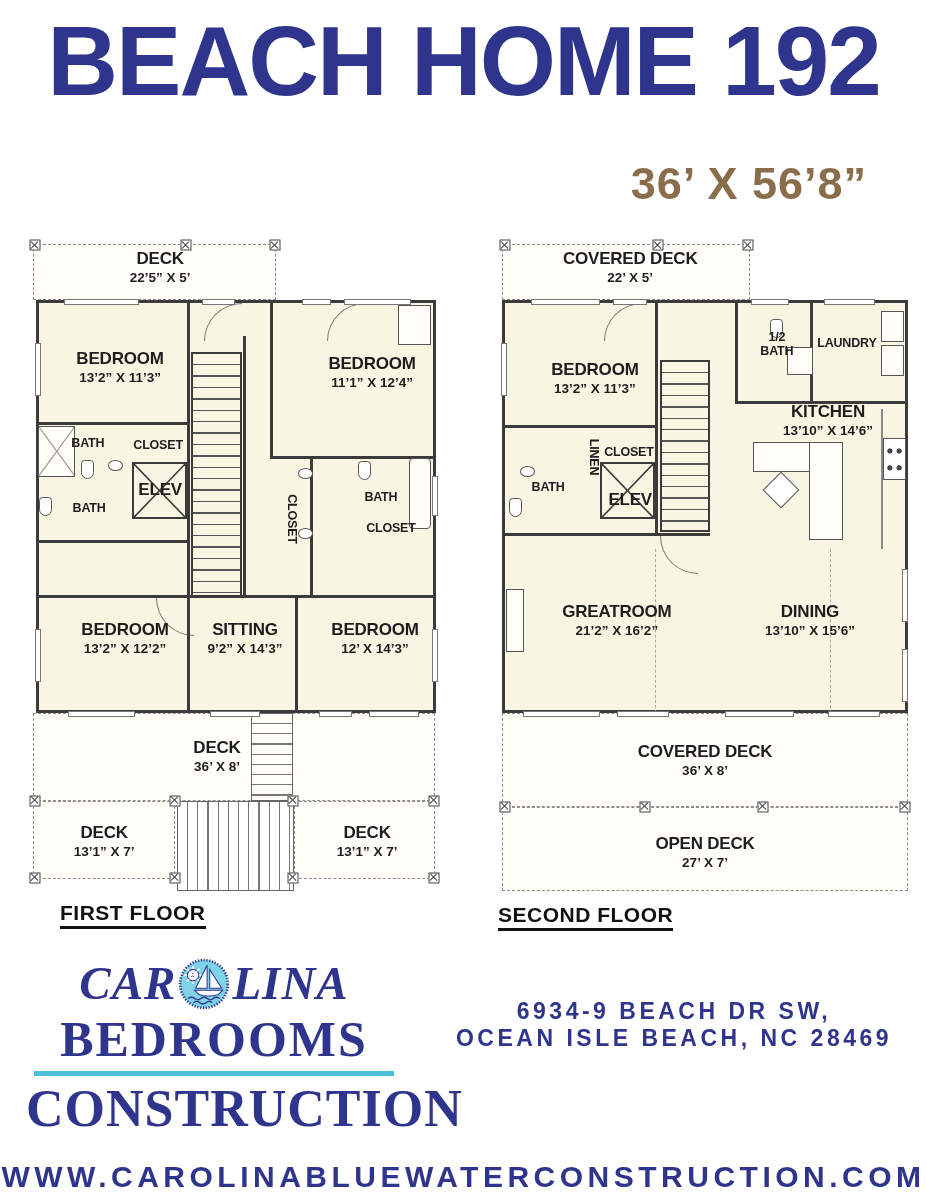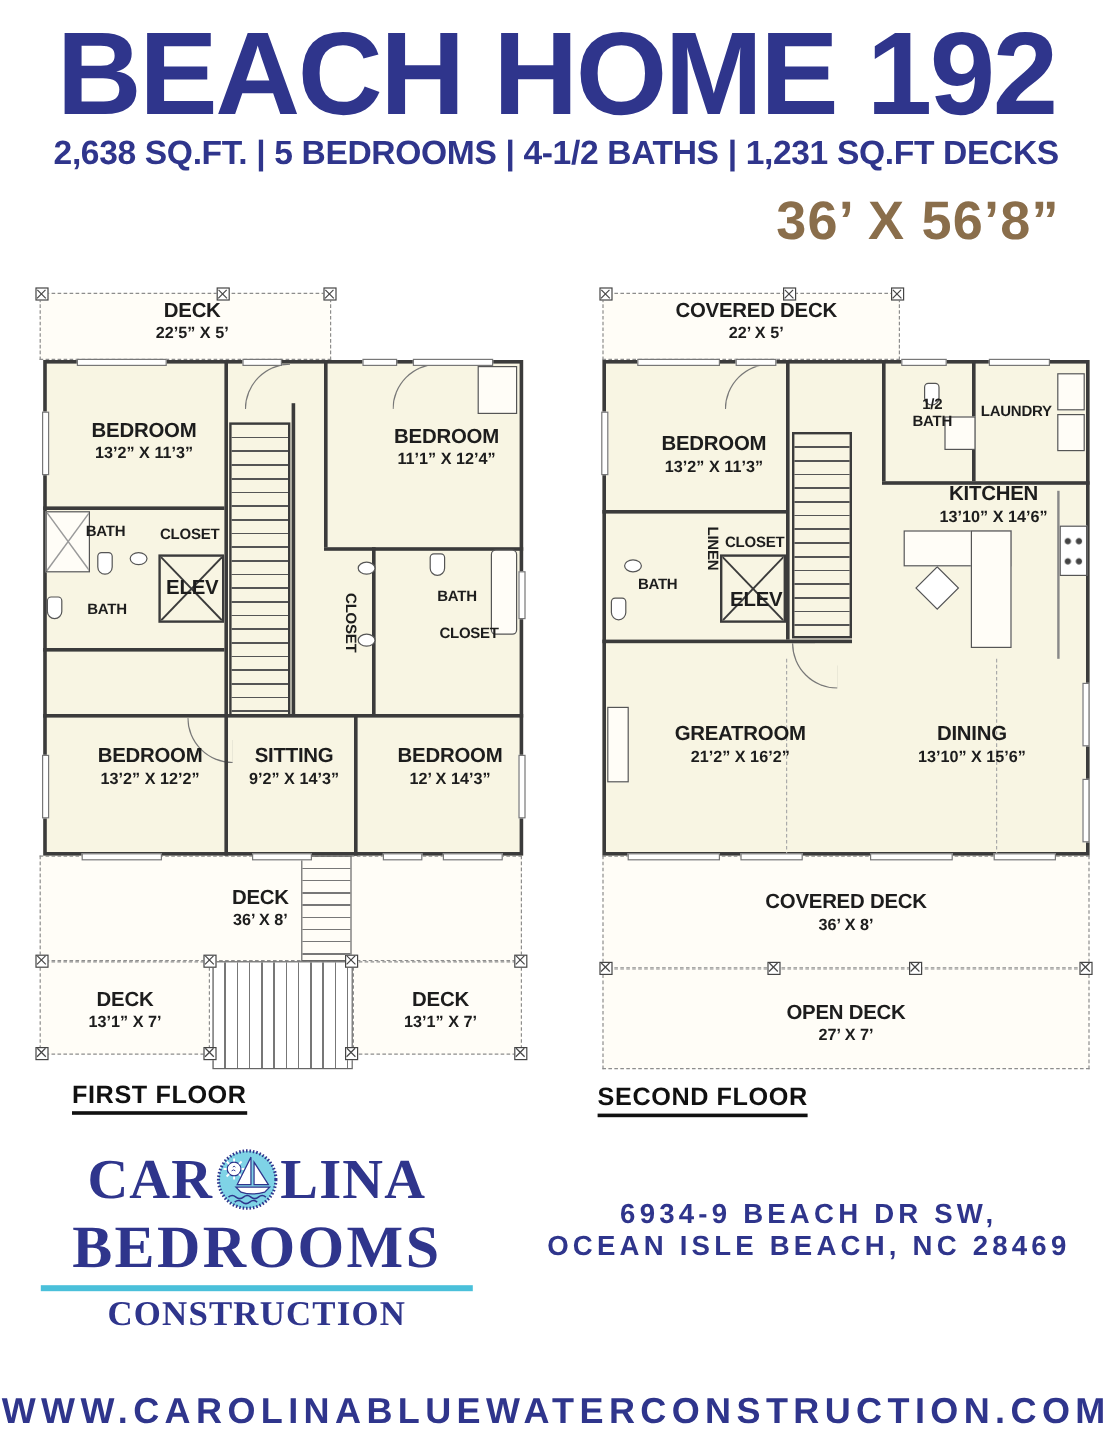--- a/index.html
+++ b/index.html
@@ -6,21 +6,21 @@
   html,body { background:#fff; }
   #canvas { position:relative; width:927px; height:1200px; background:#ffffff;
             font-family:"Liberation Sans", sans-serif; overflow:hidden; }
 
   
   .title   { position:absolute; top:16px; left:0; right:0; text-align:center;
              font-size:98px; font-weight:800; letter-spacing:-2px; line-height:.92;
              color:#2f358c; white-space:nowrap; }
   .specs   { position:absolute; top:112px; left:0; right:0; text-align:center;
              font-size:28px; font-weight:800; letter-spacing:-.3px; color:#2f358c; white-space:nowrap; }
-  .dims    { position:absolute; top:158px; left:0; right:44px; text-align:right;
+  .dims    { position:absolute; top:158px; left:0; right:60px; text-align:right;
              font-size:45px; font-weight:800; color:#8a6e4b; letter-spacing:1px; }
 
   
   .plan    { position:absolute; }
   .house   { position:absolute; background:#f8f5e3; border:3px solid #3b3b3b; }
   .wallv   { position:absolute; width:3px;  background:#3b3b3b; z-index:2; }
   .wallh   { position:absolute; height:3px; background:#3b3b3b; z-index:2; }
   .thinv   { position:absolute; width:1.5px; background:#888; z-index:2; }
   .dashv   { position:absolute; width:0; border-left:1.5px dashed #aaa; z-index:1; }
   .deck    { position:absolute; border:1.6px dashed #8d8d8d; background:#fffdf7; }
@@ -60,41 +60,40 @@
   .rlabel.rot { transform:translate(-50%,-50%) rotate(90deg); }
   .rname   { font-size:17px; font-weight:800; letter-spacing:-.2px; }
   .rdims   { font-size:13.5px; font-weight:800; margin-top:1px; }
   .sm .rname { font-size:12.5px; }
   .floor-label { position:absolute; font-size:21px; font-weight:800; color:#111;
              border-bottom:3.5px solid #111; padding-bottom:1px; letter-spacing:.5px; z-index:6; }
 
   
   .logo    { position:absolute; left:26px; top:956px; width:376px; text-align:center;
              color:#2f358c; font-family:"Liberation Serif", serif; font-weight:700; }
-  .logo-row1 { display:flex; align-items:center; justify-content:center; gap:1px;
-             font-size:47px; letter-spacing:1px; }
+  .logo-row1 { display:flex; align-items:flex-end; justify-content:center; gap:1px;
+             font-size:47px; letter-spacing:1px;font-style:italic; }
   .badge   { width:52px; height:52px; margin:0 1px; }
   .logo-row2 { font-size:50px; letter-spacing:2px; margin-top:0px; }
   .logo-rule { height:5px; background:#4ac0da; margin:3px 8px 3px; }
-  .logo-row3 { font-size:29px; letter-spacing:1px; }
+  .logo-row3 { font-size:52px; letter-spacing:1px; }
   .contact { position:absolute; left:438px; top:998px; width:472px; text-align:center; color:#2f358c; }
   .addr    { font-size:23px; font-weight:700; letter-spacing:3.5px; }
   .phone   { font-size:55px; font-weight:800; letter-spacing:2px; margin-top:5px; }
   .tagline { position:absolute; top:1128px; left:0; right:0; text-align:center;
              font-size:30px; font-weight:800; letter-spacing:.5px; color:#8a6e4b; white-space:nowrap; }
   .website { position:absolute; top:1160px; left:0; right:0; text-align:center;
              font-size:30px; font-weight:700; letter-spacing:4.5px; color:#2f358c; white-space:nowrap; }
 </style>
 </head>
 <body>
 
 <div id="canvas">
 
   <div class="title">BEACH HOME 192</div>
-  <div class="specs">2,638 SQ.FT. | 5 BEDROOMS | 4-1/2 BATHS | 1,231 SQ.FT DECKS</div>
   <div class="dims">36’ X 56’8”</div>
 
   <div class="plan" style="left:26px;top:236px;width:418px;height:666px">
 
     <div class="deck" style="left:1.7%;top:1.2%;width:58%;height:8.4%"></div>
     <div class="deck" style="left:1.7%;top:71.6%;width:96.2%;height:13.2%"></div>
     <div class="deck" style="left:1.7%;top:84.8%;width:33.9%;height:11.7%"></div>
     <div class="deck" style="left:64.1%;top:84.8%;width:33.8%;height:11.7%"></div>
 
     <div class="house" style="left:2.4%;top:9.6%;width:95.7%;height:62%"></div>

